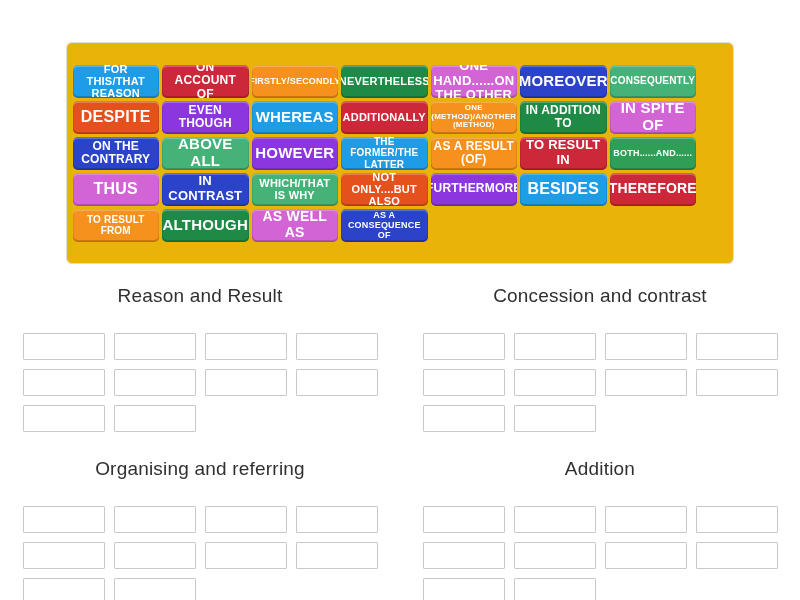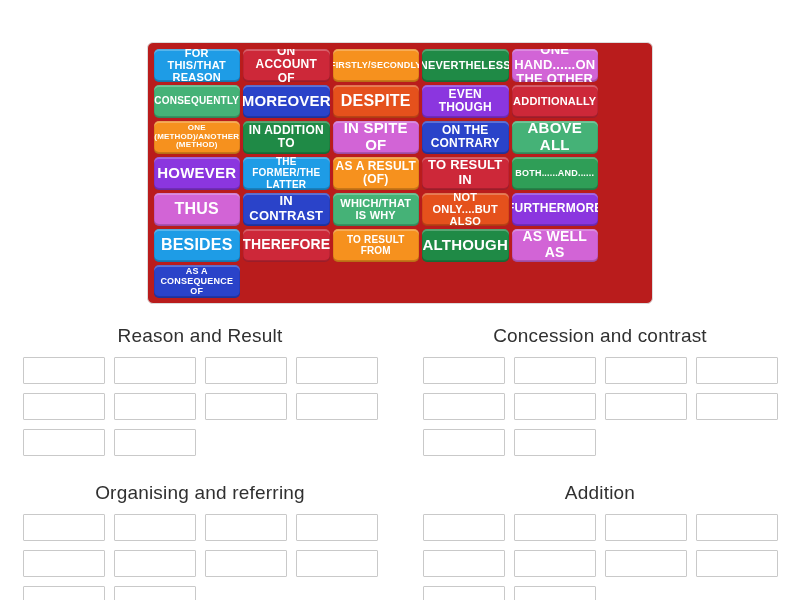--- a/index.html
+++ b/index.html
@@ -4,26 +4,26 @@
 <style>
   * { box-sizing: border-box; margin: 0; padding: 0; }
   html, body { width: 800px; height: 600px; }
   body {
     background: #ffffff;
     font-family: "Liberation Sans", sans-serif;
     overflow: hidden;
   }
   
   .bank {
-    width: 506px;
+    width: 668px;
     margin: 42px auto 0 auto;
-    background: #b91c1c;
+    background: #eab308;
     border: 1px solid #dcdcdc;
     border-radius: 6px;
-    padding: 4px 4px;
+    padding: 20px 4px;
     display: flex;
     flex-wrap: wrap;
     justify-content: flex-start;
     align-content: flex-start;
   }
   .tile {
     width: 86.5px;
     height: 33px;
     margin: 1.5px;
     border-radius: 5px;
@@ -47,20 +47,21 @@
   .groups {
     display: grid;
     grid-template-columns: 400px 400px;
     row-gap: 17px;
     margin-top: 21px;
   }
   .group {
     display: flex;
     flex-direction: column;
     align-items: center;
+    gap: 16px;
   }
   .group-title {
     font-size: 19px;
     font-weight: 500;
     color: #303030;
     margin-bottom: 10px;
     letter-spacing: 0.2px;
   }
   .slot-row {
     display: flex;
@@ -77,24 +78,25 @@
 </style>
 </head>
 <body>
 
 <div class="bank" id="bank">
     <div class="tile" style="background: rgb(30, 156, 230); font-size: 11px;">FOR THIS/THAT REASON</div>
     <div class="tile" style="background: rgb(205, 40, 57); font-size: 12px;">ON ACCOUNT OF</div>
     <div class="tile" style="background: rgb(246, 145, 30); font-size: 9px;">FIRSTLY/SECONDLY</div>
     <div class="tile" style="background: rgb(31, 138, 70); font-size: 11px; text-align: center;">NEVERTHELESS</div>
     <div class="tile" style="background: rgb(210, 100, 214); font-size: 13px;">ON THE ONE HAND......ON THE OTHER HAND</div>
+    <div class="tile" style="background: rgb(42, 67, 201); font-size: 15px;">MOREOVER</div>
     <div class="tile" style="background: rgb(69, 178, 119); font-size: 10px;">CONSEQUENTLY</div>
-    <div class="tile" style="background: rgb(42, 67, 201); font-size: 15px;">MOREOVER</div>
     <div class="tile" style="background: rgb(229, 81, 28); font-size: 16px;">DESPITE</div>
     <div class="tile" style="background: rgb(139, 54, 223); font-size: 12px;">EVEN THOUGH</div>
+    <div class="tile" style="background: rgb(30, 156, 230); font-size: 15px;">WHEREAS</div>
     <div class="tile" style="background: rgb(205, 40, 57); font-size: 11px;">ADDITIONALLY</div>
     <div class="tile" style="background: rgb(246, 145, 30); font-size: 8px;">ONE (METHOD)/ANOTHER (METHOD)</div>
     <div class="tile" style="background: rgb(31, 138, 70); font-size: 12px;">IN ADDITION TO</div>
     <div class="tile" style="background: rgb(210, 100, 214); font-size: 15px;">IN SPITE OF</div>
     <div class="tile" style="background: rgb(42, 67, 201); font-size: 12px;">ON THE CONTRARY</div>
     <div class="tile" style="background: rgb(69, 178, 119); font-size: 15px;">ABOVE ALL</div>
     <div class="tile" style="background: rgb(139, 54, 223); font-size: 15px;">HOWEVER</div>
     <div class="tile" style="background: rgb(30, 156, 230); font-size: 10px;">THE FORMER/THE LATTER</div>
     <div class="tile" style="background: rgb(246, 145, 30); font-size: 12px;">AS A RESULT (OF)</div>
     <div class="tile" style="background: rgb(205, 40, 57); font-size: 13px;">TO RESULT IN</div>

